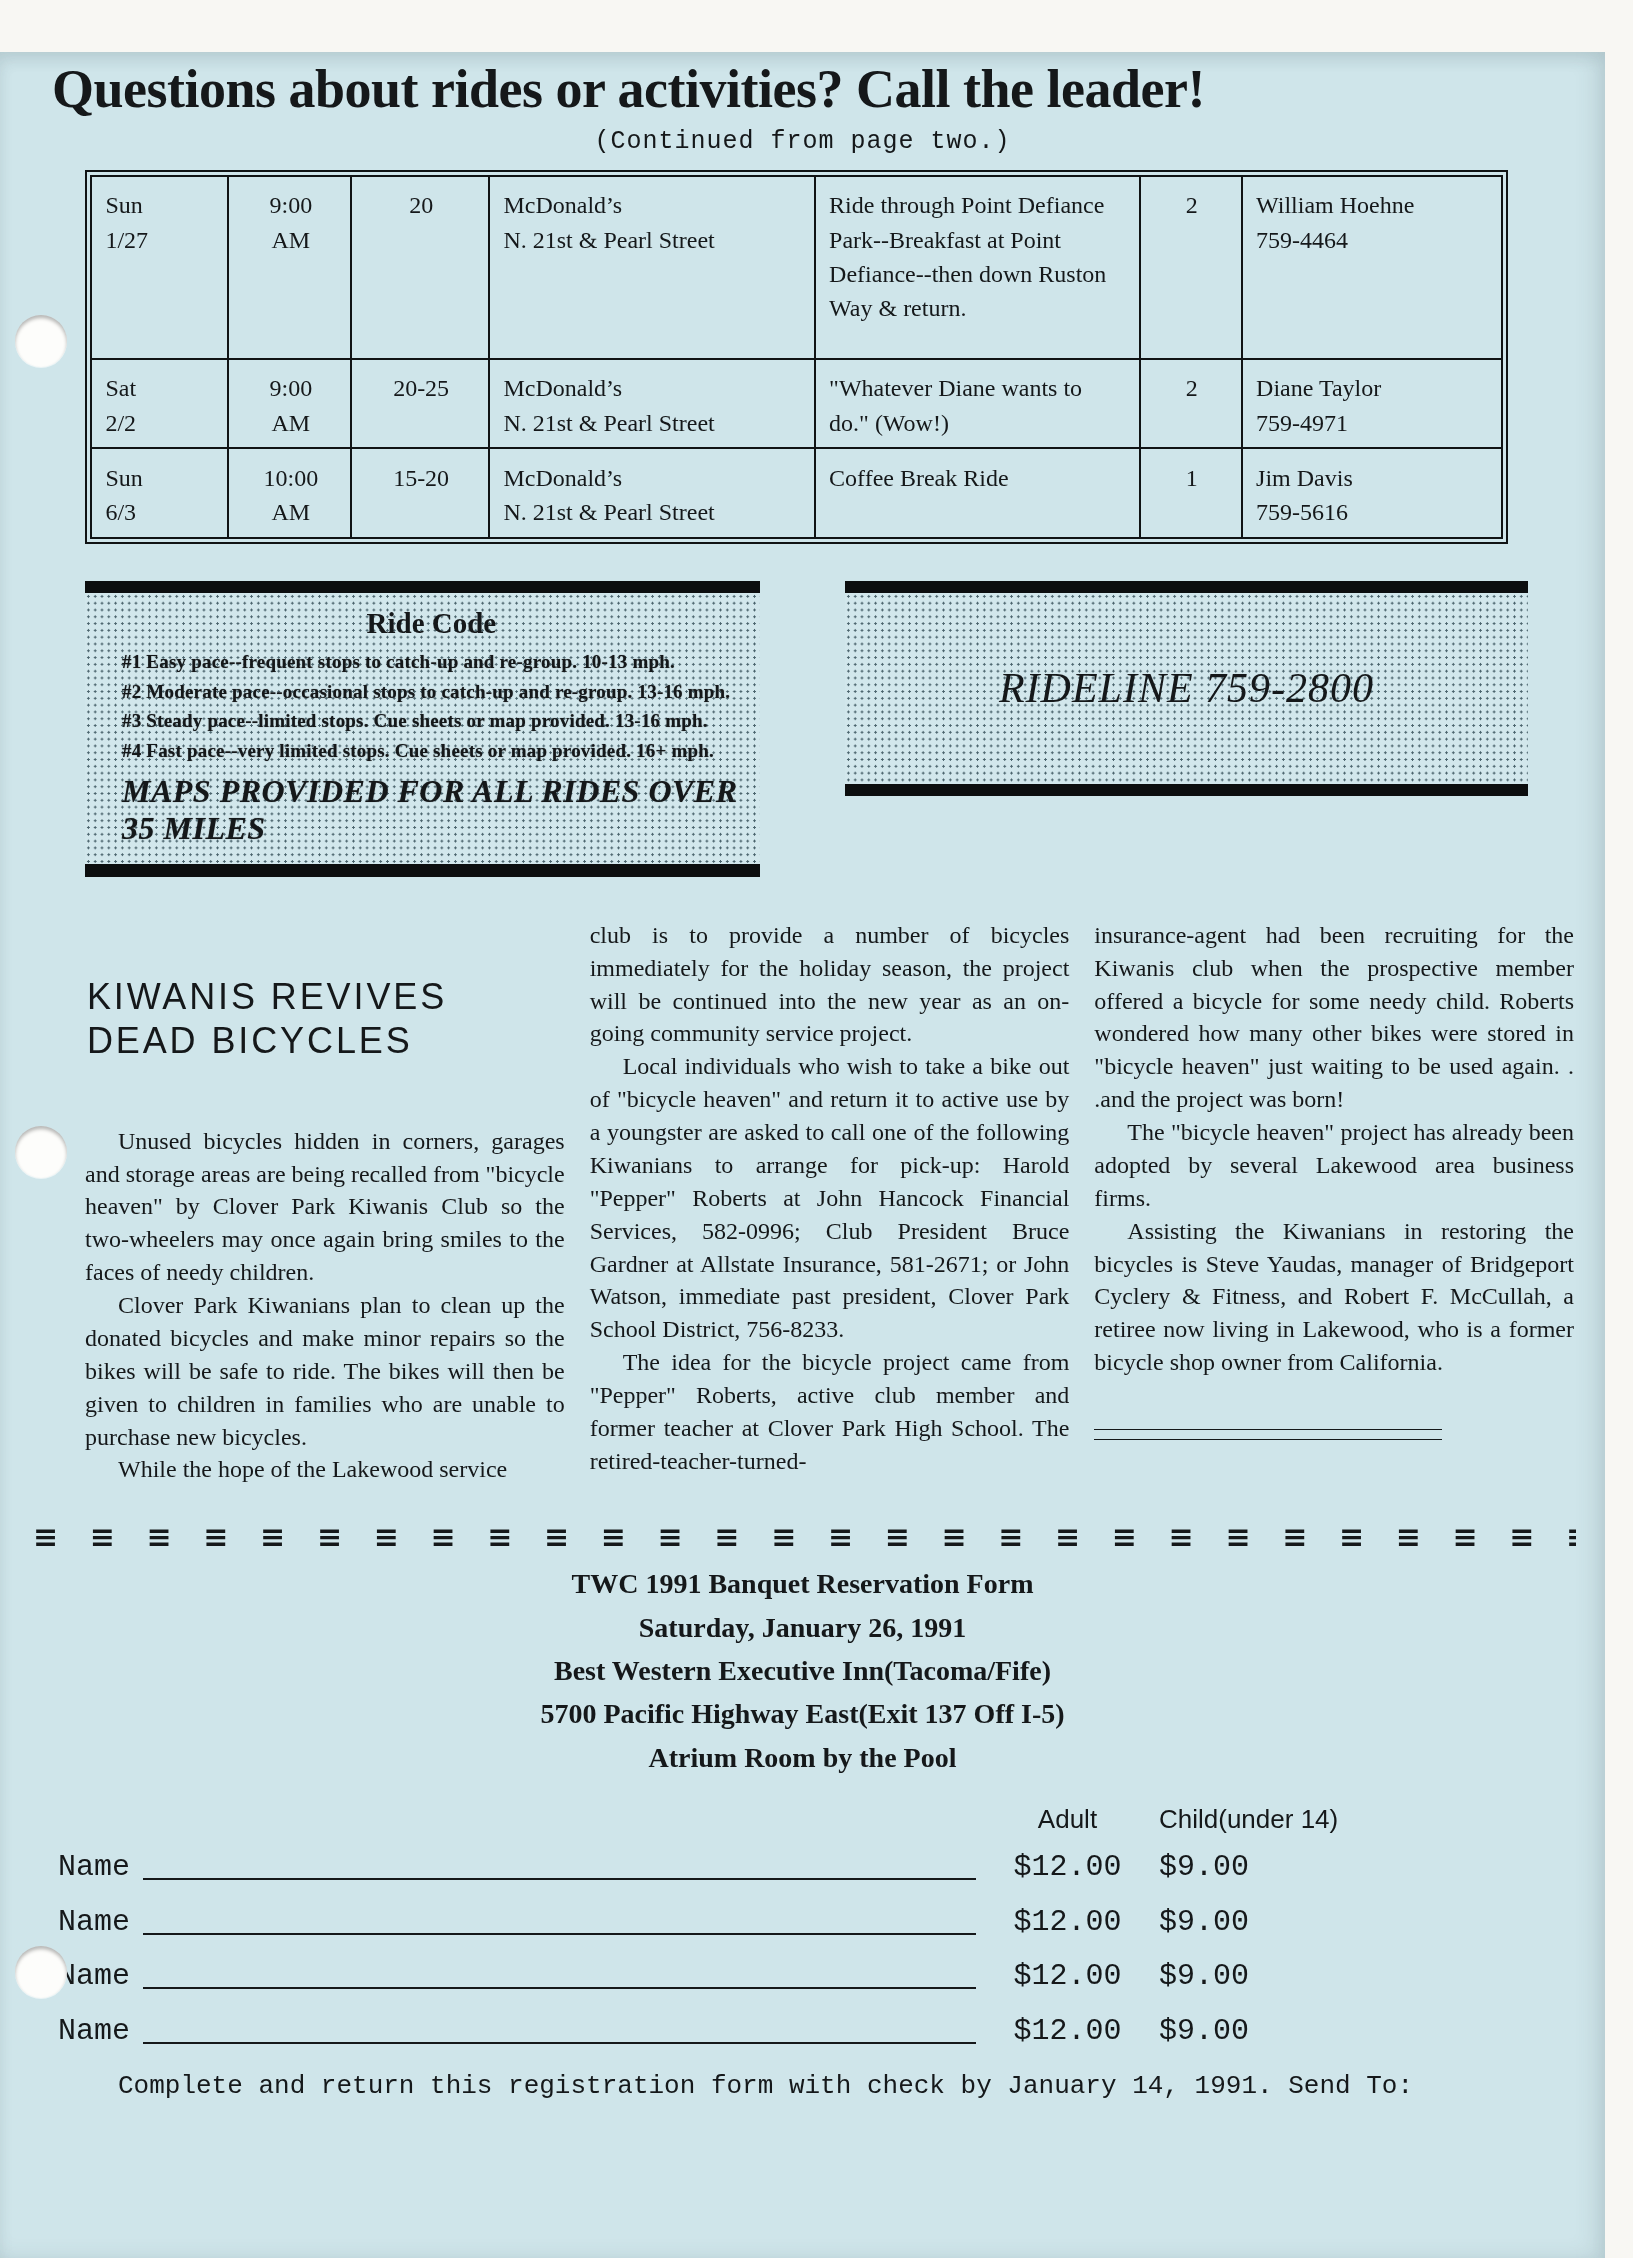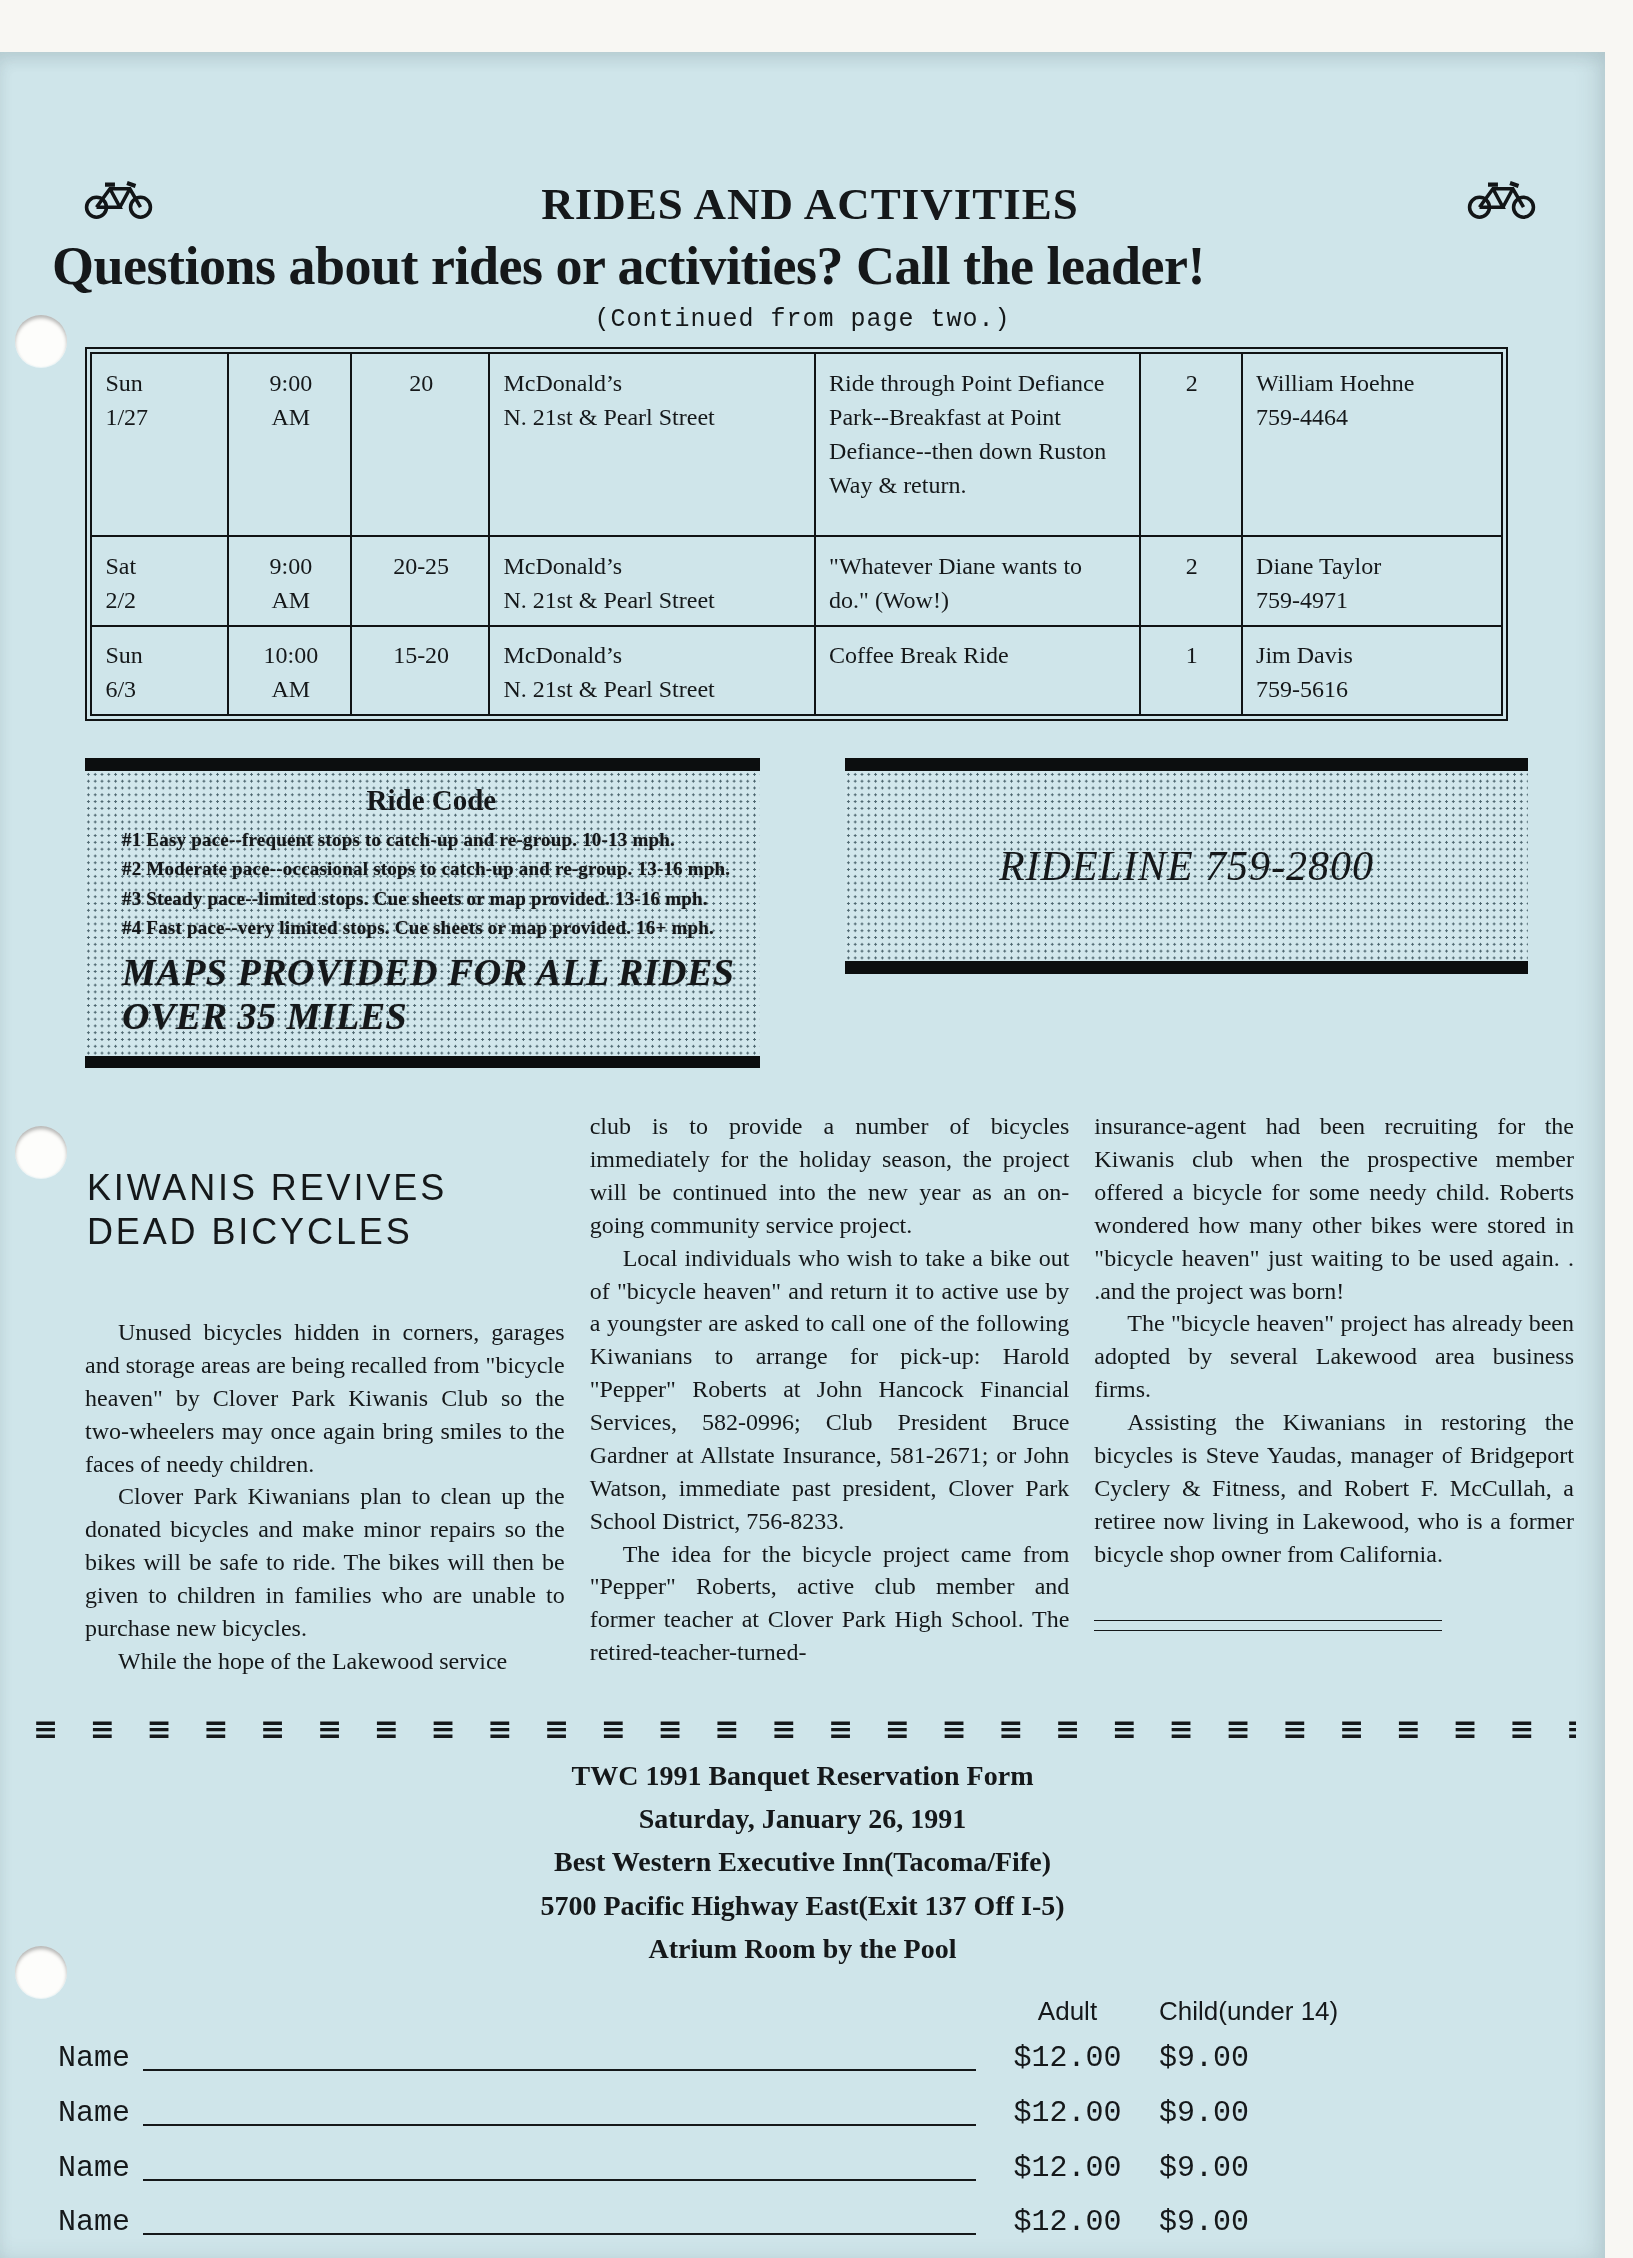--- a/index.html
+++ b/index.html
@@ -94,21 +94,21 @@
   .ridecode-title {
     text-align:center; font-size:29px; font-weight:bold;
     margin-bottom:7.7px;
   }
   .codeline {
     font-size:19px; font-weight:bold; line-height:1.55;
     letter-spacing:0.2px;
     text-shadow:0 0 1px rgba(20,25,28,.55);
   }
   .maps-note {
-    font-size:38px; font-weight:bold; font-style:italic;
+    font-size:32px; font-weight:bold; font-style:italic;
     margin-top:7.7px; letter-spacing:0.5px;
     text-shadow:0 0 1px rgba(20,25,28,.5);
   }
   .rideline {
     text-align:center;
     font-size:42px; font-weight:normal; font-style:italic;
     padding-top:71px; min-height:102px;
     letter-spacing:1px;
   }
 
@@ -168,39 +168,20 @@
 </style>
 </head>
 <body>
 
 <div class="paper">
 
   <div class="hole h1"></div>
   <div class="hole h2"></div>
   <div class="hole h3"></div>
 
-  <div class="hdr">
-    <span class="bike">
-      <svg width="71" height="44" viewBox="0 0 100 62" fill="none" stroke="#121517" stroke-width="5">
-        <circle cx="19" cy="44" r="14"></circle>
-        <circle cx="81" cy="44" r="14"></circle>
-        <path d="M19 44 L38 18 L66 18 L81 44 M38 18 L52 44 L19 44 M52 44 L66 18"></path>
-        <path d="M31 12 L45 12 M62 10 L74 14" stroke-width="6"></path>
-      </svg>
-    </span>
-    <div class="hdr-title">RIDES AND ACTIVITIES</div>
-    <span class="bike">
-      <svg width="71" height="44" viewBox="0 0 100 62" fill="none" stroke="#121517" stroke-width="5">
-        <circle cx="19" cy="44" r="14"></circle>
-        <circle cx="81" cy="44" r="14"></circle>
-        <path d="M19 44 L38 18 L66 18 L81 44 M38 18 L52 44 L19 44 M52 44 L66 18"></path>
-        <path d="M31 12 L45 12 M62 10 L74 14" stroke-width="6"></path>
-      </svg>
-    </span>
-  </div>
   <div class="hdr-sub">Questions about rides or activities?  Call the leader!</div>
   <div class="continued">(Continued from page two.)</div>
 
   <div class="tbl-wrap">
     <table class="rides">
       <tbody>
           <tr class="r1">
         <td class="c-day">
               <div>Sun</div>
               <div>1/27</div>

